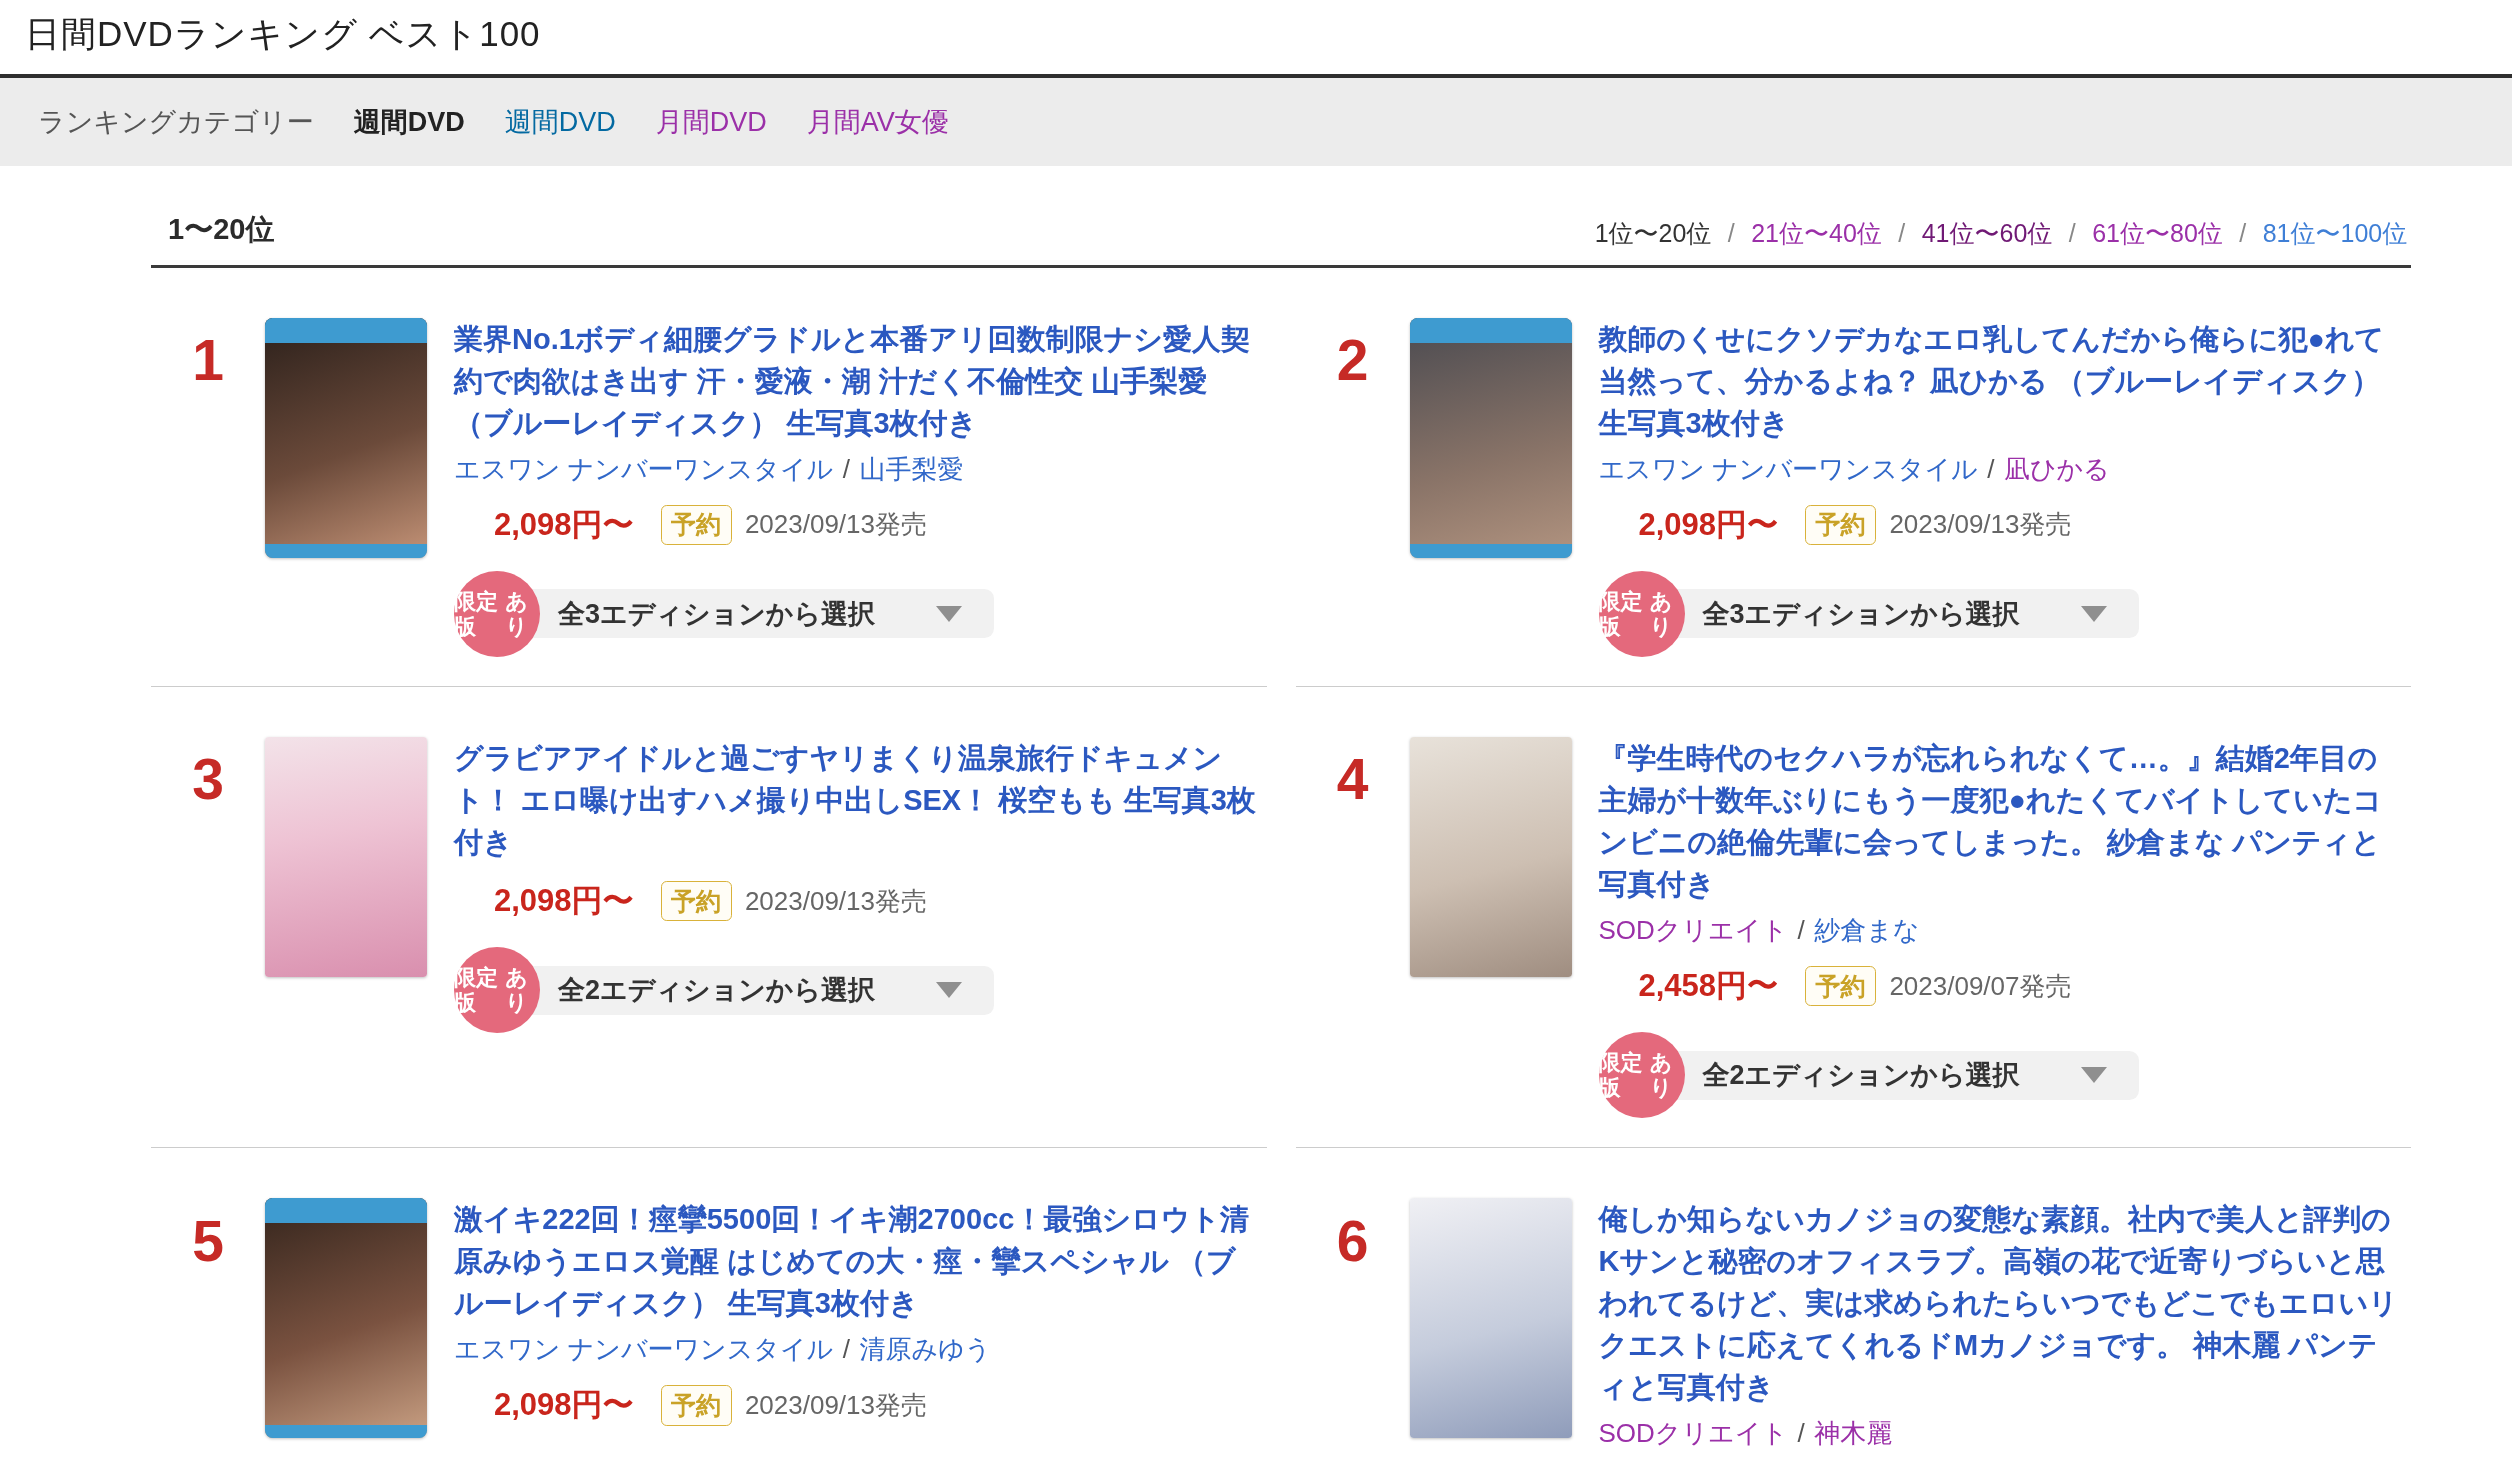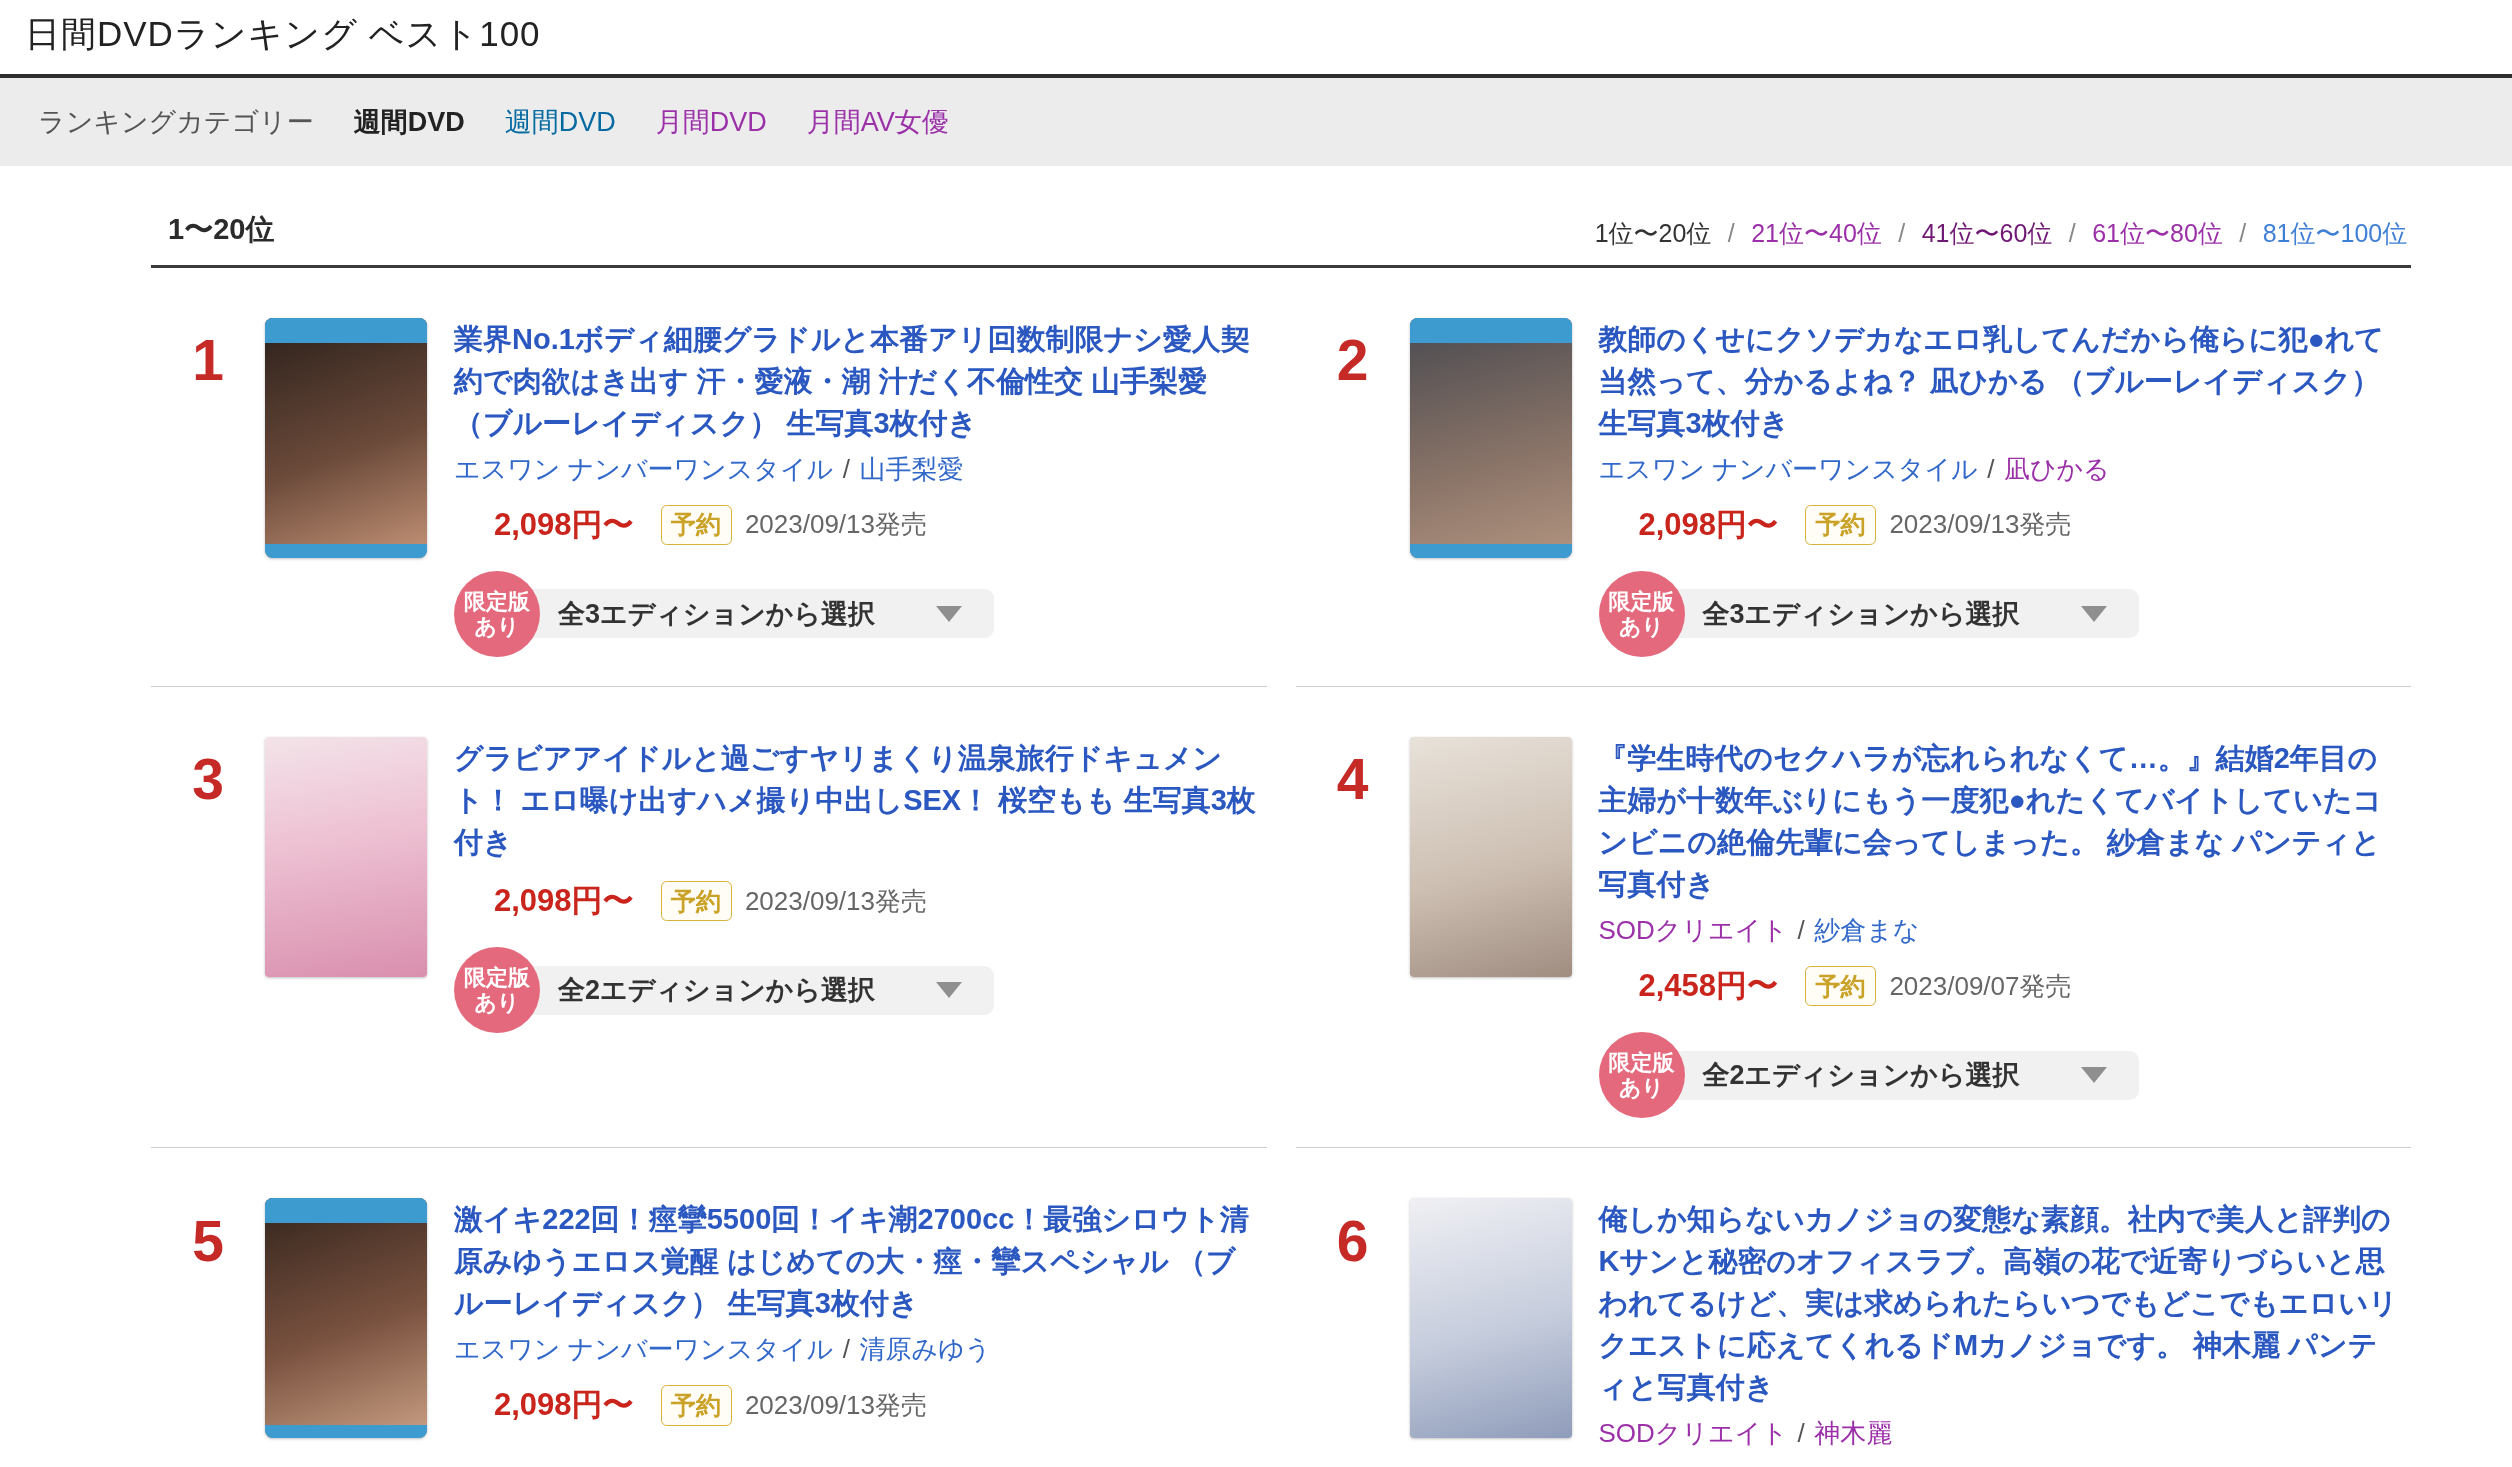--- a/index.html
+++ b/index.html
@@ -57,22 +57,22 @@
   .meta .sep { color:#555; margin:0 9.5px; }
 
   .pricerow { margin-top:17px; display:flex; align-items:center; }
   .price { font-size:31px; font-weight:700; color:#c9251c;margin-left:40px; }
   .reserve { margin:0 13.3px 0 27px; font-size:25px; font-weight:700; color:#c9a227;
     border:1.9px solid #d9b23a; border-radius:5.7px; padding:2.9px 9.5px; background:#fffdf6; }
   .release { font-size:26px; color:#666; }
 
   .editionrow { margin-top:25px; display:flex; align-items:center; }
   .limited { width:86px; height:86px; border-radius:50%; background:#e4697c; color:#fff;
-    font-size:22px; font-weight:700; line-height:1.15; display:flex; flex-direction:column;
-    align-items:center; justify-content:center; position:relative; z-index:2;
+    font-size:22px; font-weight:700; line-height:1.15; display:flex; flex-direction:row;
+    align-items:center; justify-content:flex-start; position:relative; z-index:2;
     margin-right:-32px; flex-shrink:0; }
   .select { background:#f1f1f1; border-radius:9.5px; height:49px; display:flex;
     align-items:center; padding:0 32px 0 50px; cursor:pointer; }
   .select .sel-label { font-size:27px; font-weight:700; color:#333; }
   .caret { width:0; height:0; margin-left:61px; border-left:13.3px solid transparent;
     border-right:13.3px solid transparent; border-top:16px solid #8f8f8f; }
 </style>
 </head>
 <body>
 

